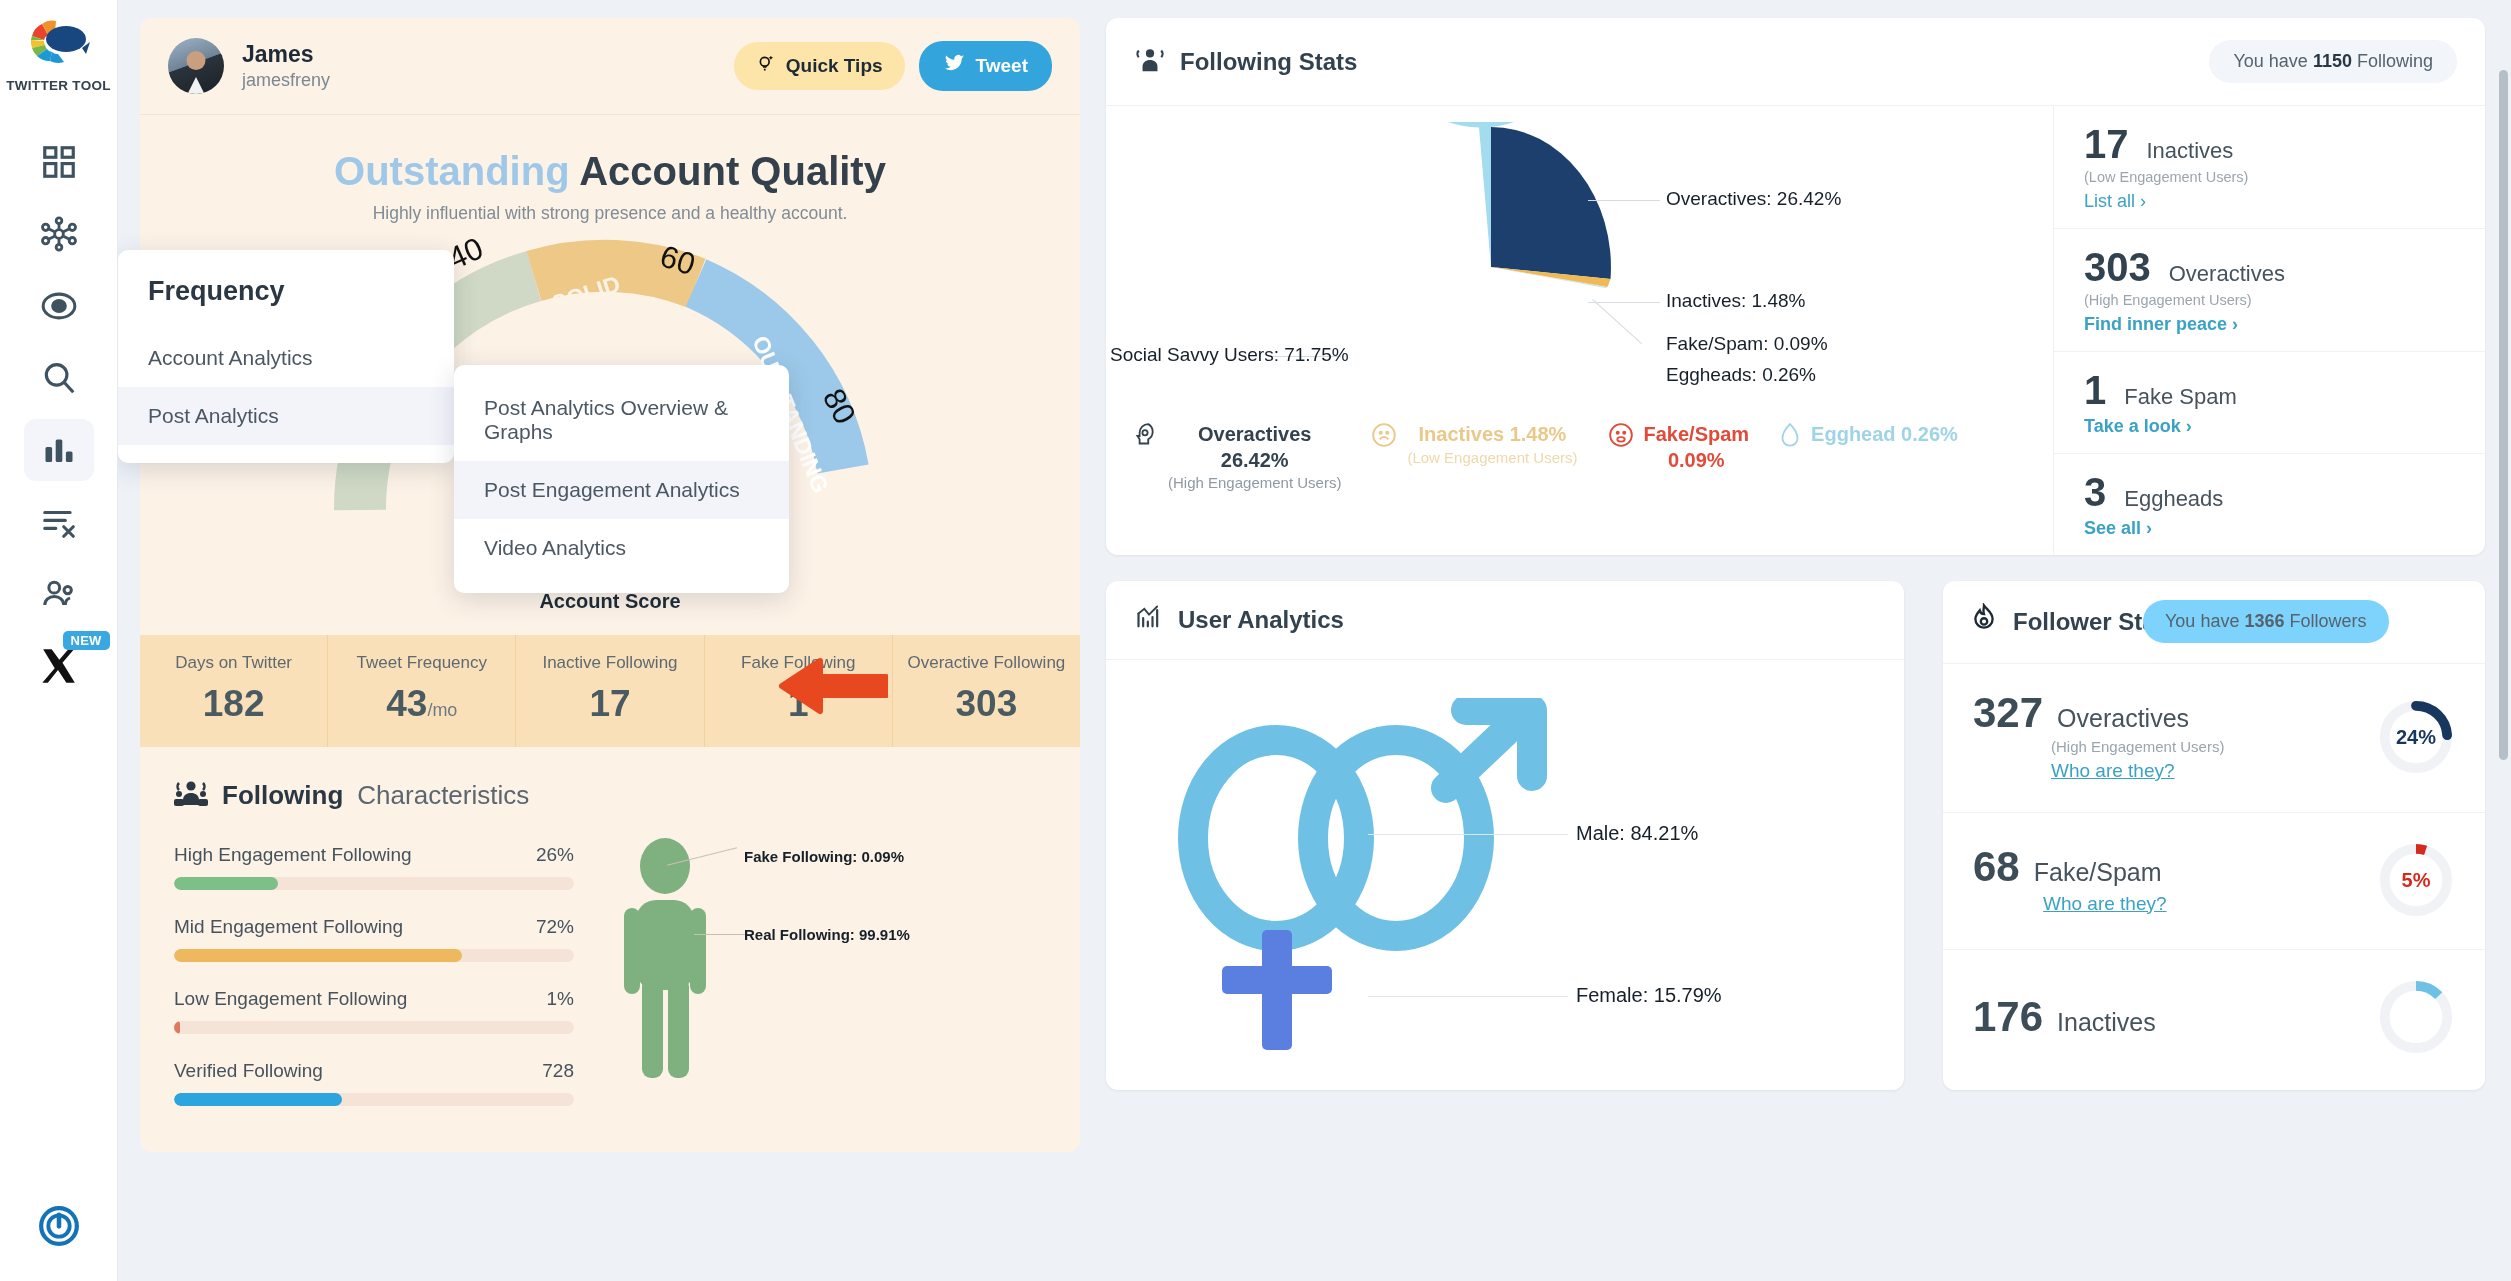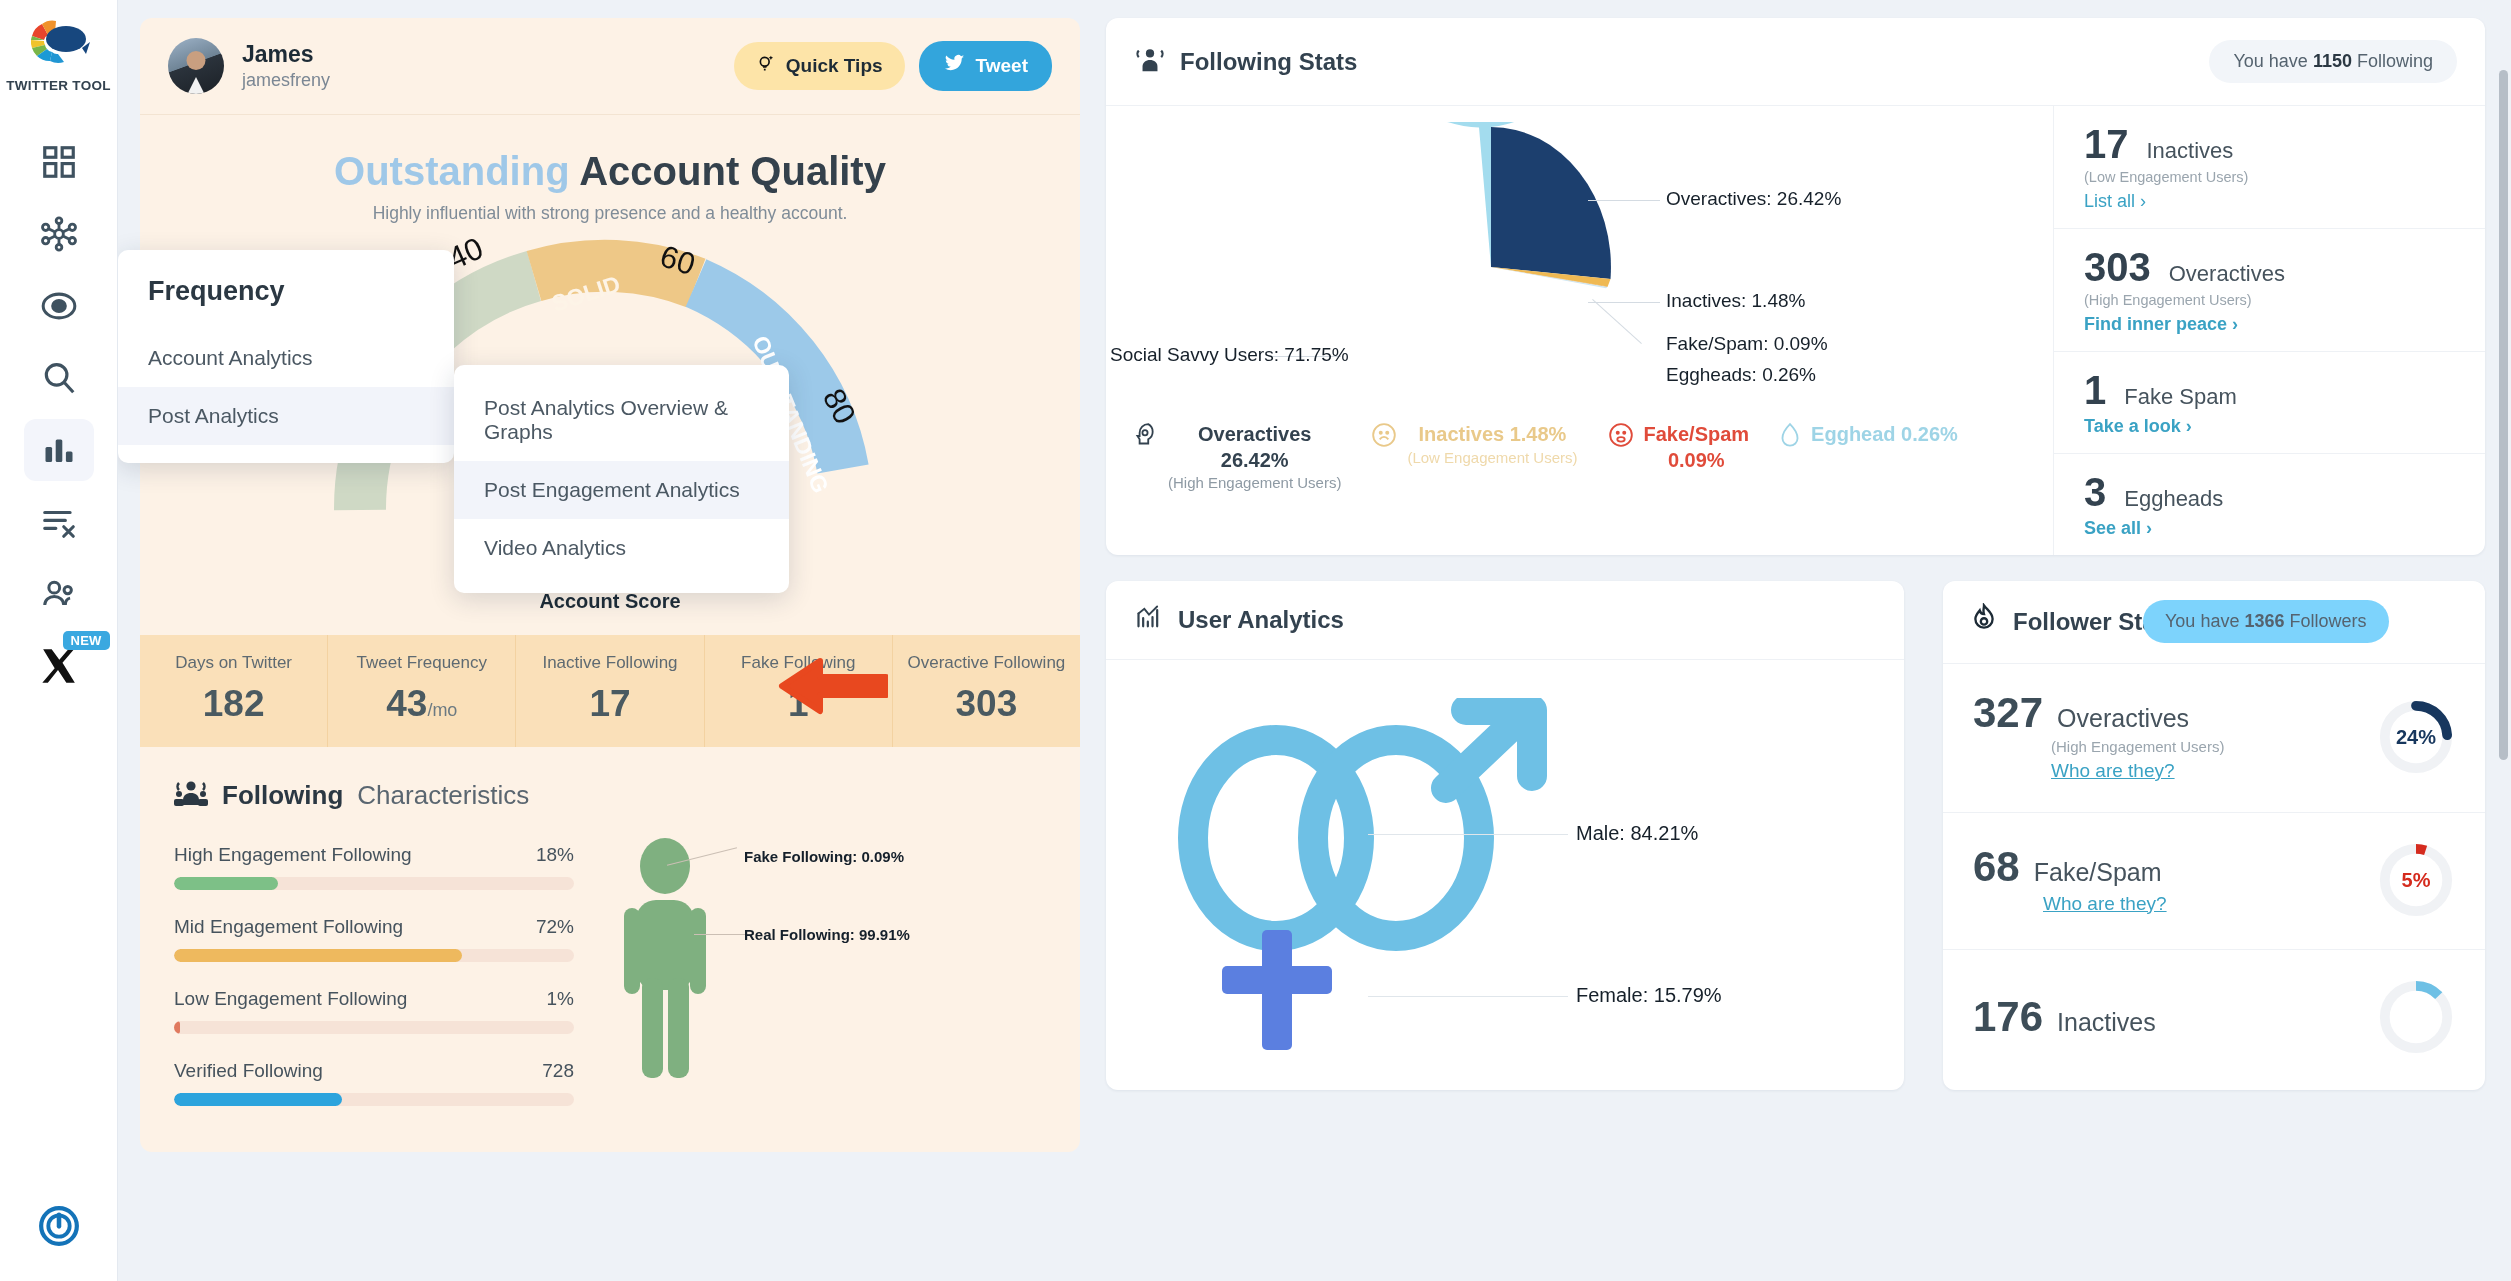--- a/index.html
+++ b/index.html
@@ -391,21 +391,21 @@
             </span>
             <b>Following</b>
             <span>Characteristics</span>
           </div>
 
           <div class="fc-body">
             <div class="fc-bars">
               <div class="barrow">
                 <div class="barrow-top">
                   <span>High Engagement Following</span>
-                  <span>18%</span>
+                  <span>26%</span>
                 </div>
                 <div class="bartrack">
                   <div class="barfill" id="bf0" style="width: 26%; background: rgb(125, 192, 135);"></div>
                 </div>
               </div>
               <div class="barrow">
                 <div class="barrow-top">
                   <span>Mid Engagement Following</span>
                   <span>72%</span>
                 </div>

